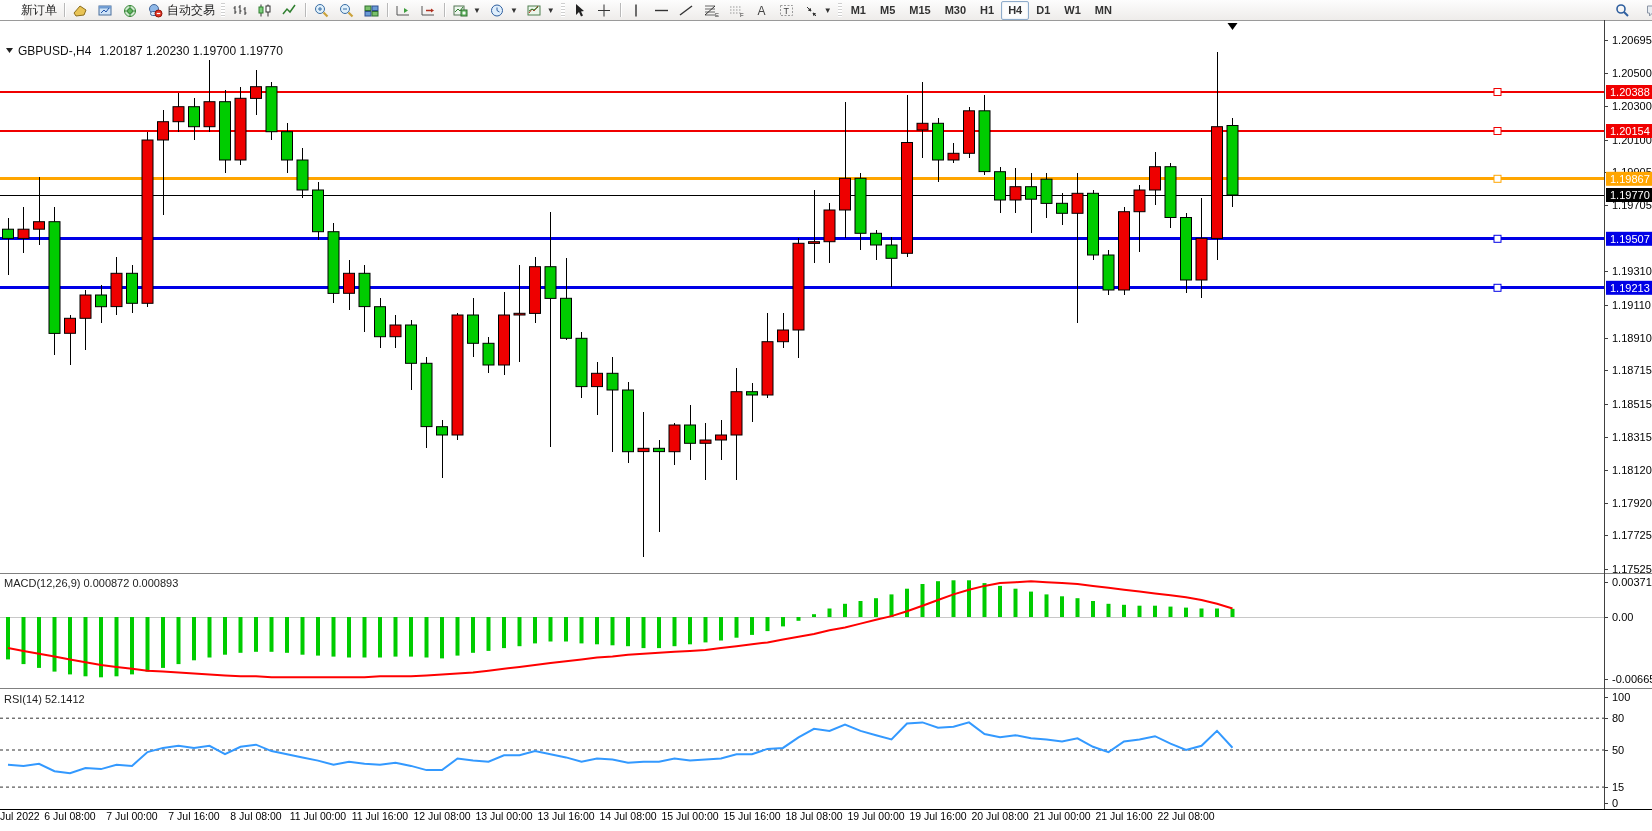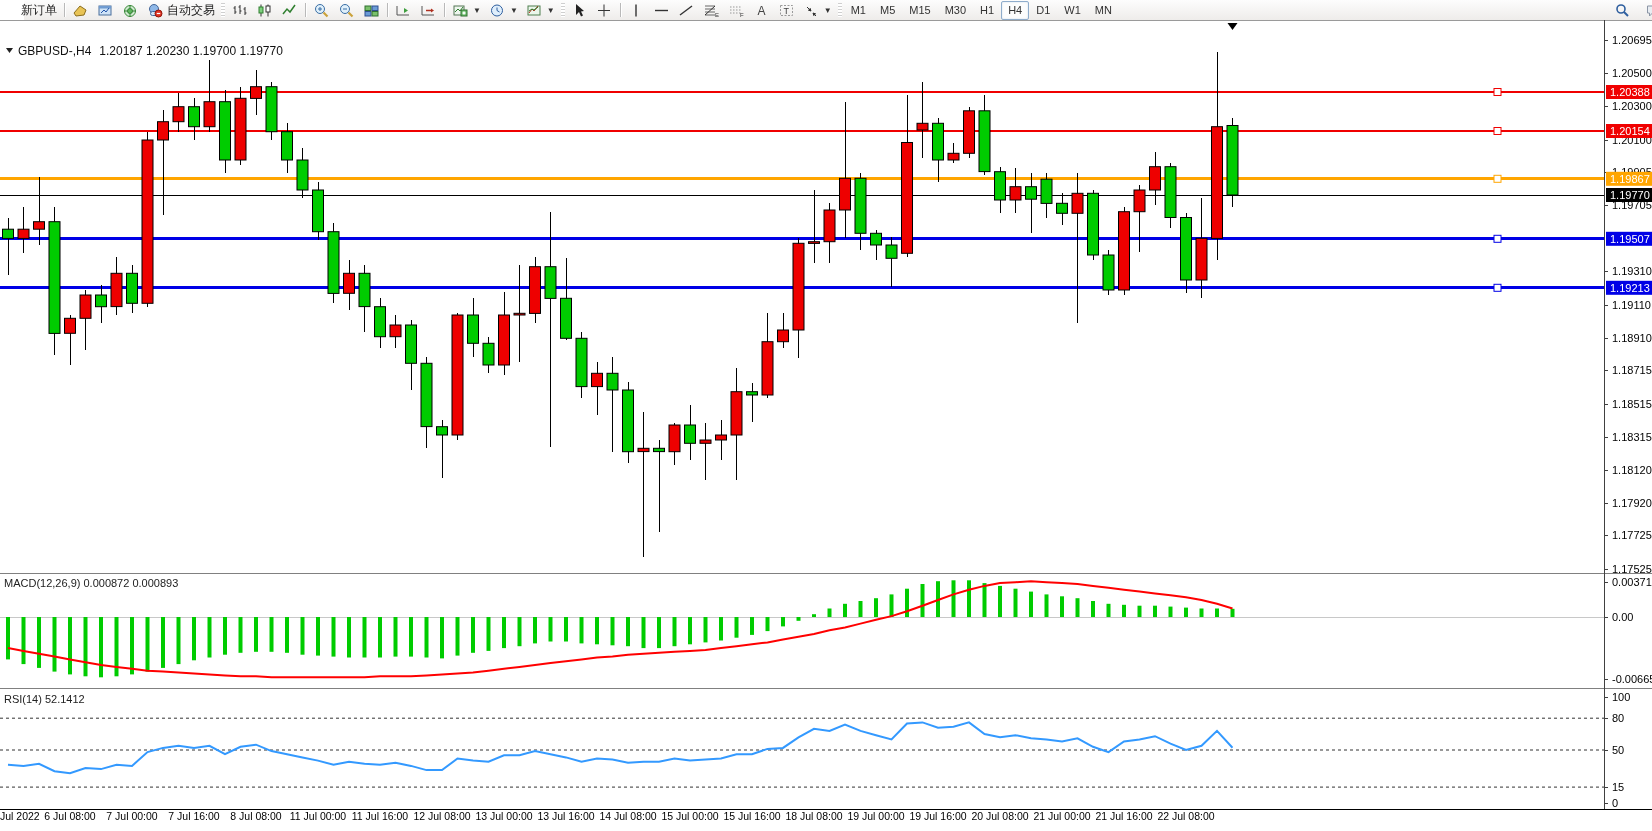--- a/index.html
+++ b/index.html
@@ -8,21 +8,21 @@
   
   #toolbar{position:absolute;left:0;top:0;width:1652px;height:20px;
     background:linear-gradient(#fdfdfd,#eeecea);border-bottom:1px solid #9a9a9a;
     display:flex;align-items:center;font-size:12px;color:#222;white-space:nowrap;margin-left:24px;}
   .tbtn{display:flex;align-items:center;gap:3px;padding:1px 4px;height:16px;border-radius:2px;cursor:default;}
   .tsep{width:1px;height:14px;background:#b9b9b9;margin:0 3px;box-shadow:1px 0 0 #fff;}
   .grip{width:4px;height:14px;margin:0 2px;
     background:repeating-linear-gradient(#cfcfcf 0 1px,#fff 1px 3px);}
   .caret{font-size:8px;color:#333;margin-left:1px;}
   .tficon{width:17px;height:15px;display:inline-block;}
-  .tf{padding:1px 6px;height:15px;line-height:15px;font-size:11px;color:#333;border:1px solid transparent;border-radius:2px;}
+  .tf{padding:1px 6px;height:15px;line-height:15px;font-size:11px;color:#333;border:1px solid transparent;border-radius:2px;font-weight:bold;}
   .tf.active{background:#fdfdfd;border:1px solid #8faccb;box-shadow:inset 0 0 2px #cfdcea;text-align:right;}
   #tb-right{margin-left:auto;display:flex;align-items:center;gap:6px;padding-right:10px;}
   .badge{position:absolute;top:-4px;right:-6px;background:#e03323;color:#fff;border-radius:7px;
     min-width:13px;height:13px;font-size:9px;line-height:13px;text-align:center;font-weight:bold;}
   #chat-wrap{position:relative;}
   
   #chart{position:absolute;left:0;top:20px;}
   text{font-family:"Liberation Sans", sans-serif;}
 </style>
 </head>

